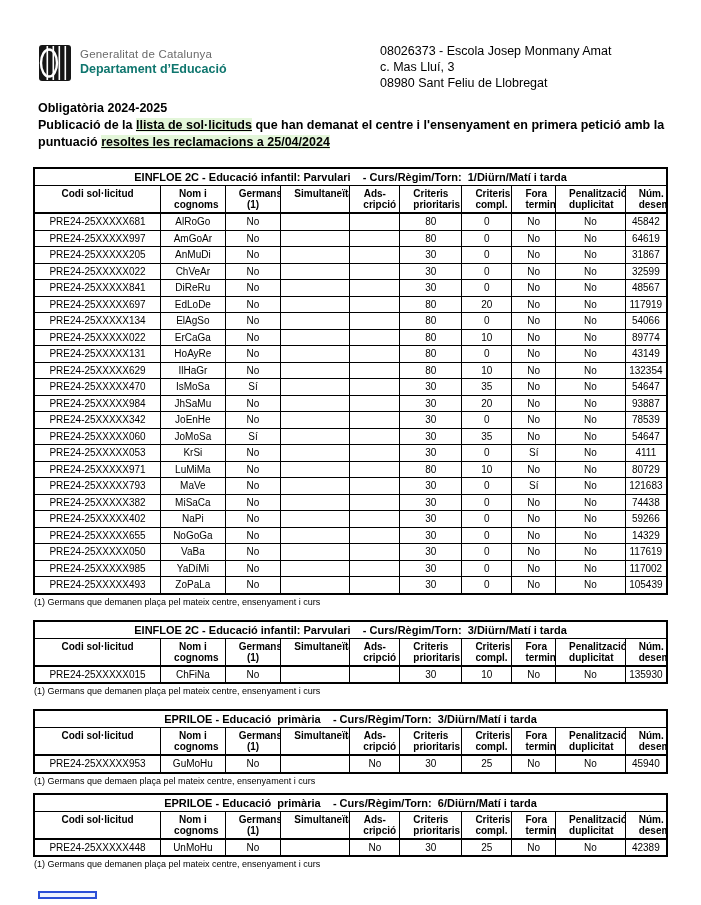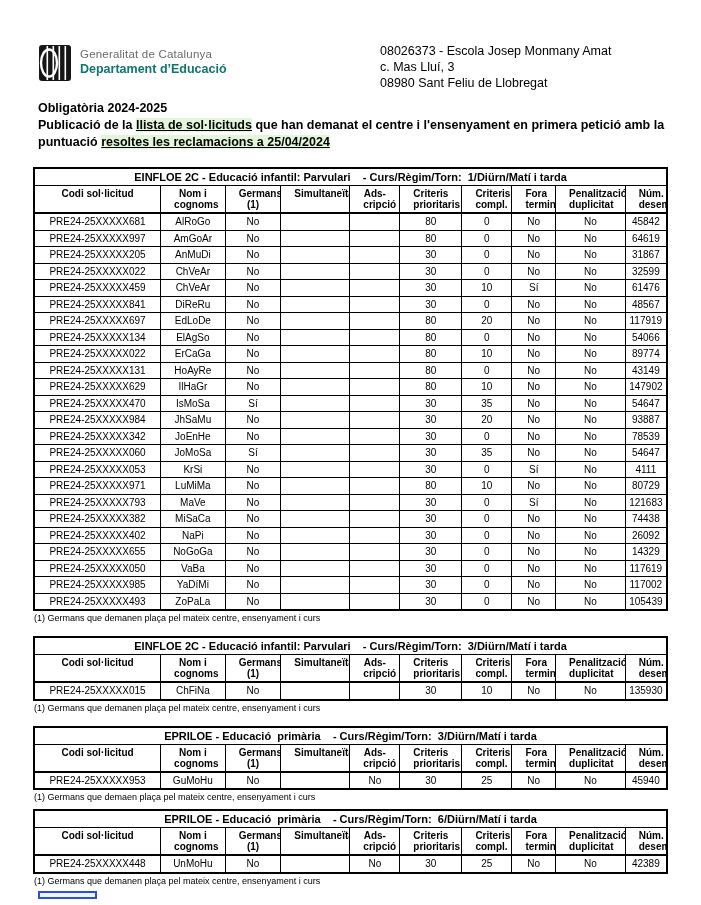--- a/index.html
+++ b/index.html
@@ -142,32 +142,20 @@
           <td class="c-ger">No</td>
           <td class="c-sim"></td>
           <td class="c-ads"></td>
           <td class="c-prio">30</td>
           <td class="c-comp">0</td>
           <td class="c-fora">No</td>
           <td class="c-pen">No</td>
           <td class="c-num">32599</td>
         </tr>
         <tr class="data-row">
-          <td class="c-code">PRE24-25XXXXX459</td>
-          <td class="c-name">ChVeAr</td>
-          <td class="c-ger">No</td>
-          <td class="c-sim"></td>
-          <td class="c-ads"></td>
-          <td class="c-prio">30</td>
-          <td class="c-comp">10</td>
-          <td class="c-fora">Sí</td>
-          <td class="c-pen">No</td>
-          <td class="c-num">61476</td>
-        </tr>
-        <tr class="data-row">
           <td class="c-code">PRE24-25XXXXX841</td>
           <td class="c-name">DiReRu</td>
           <td class="c-ger">No</td>
           <td class="c-sim"></td>
           <td class="c-ads"></td>
           <td class="c-prio">30</td>
           <td class="c-comp">0</td>
           <td class="c-fora">No</td>
           <td class="c-pen">No</td>
           <td class="c-num">48567</td>
@@ -223,21 +211,21 @@
         <tr class="data-row">
           <td class="c-code">PRE24-25XXXXX629</td>
           <td class="c-name">IlHaGr</td>
           <td class="c-ger">No</td>
           <td class="c-sim"></td>
           <td class="c-ads"></td>
           <td class="c-prio">80</td>
           <td class="c-comp">10</td>
           <td class="c-fora">No</td>
           <td class="c-pen">No</td>
-          <td class="c-num">147902</td>
+          <td class="c-num">132354</td>
         </tr>
         <tr class="data-row">
           <td class="c-code">PRE24-25XXXXX470</td>
           <td class="c-name">IsMoSa</td>
           <td class="c-ger">Sí</td>
           <td class="c-sim"></td>
           <td class="c-ads"></td>
           <td class="c-prio">30</td>
           <td class="c-comp">35</td>
           <td class="c-fora">No</td>
@@ -331,21 +319,21 @@
         <tr class="data-row">
           <td class="c-code">PRE24-25XXXXX402</td>
           <td class="c-name">NaPi</td>
           <td class="c-ger">No</td>
           <td class="c-sim"></td>
           <td class="c-ads"></td>
           <td class="c-prio">30</td>
           <td class="c-comp">0</td>
           <td class="c-fora">No</td>
           <td class="c-pen">No</td>
-          <td class="c-num">26092</td>
+          <td class="c-num">59266</td>
         </tr>
         <tr class="data-row">
           <td class="c-code">PRE24-25XXXXX655</td>
           <td class="c-name">NoGoGa</td>
           <td class="c-ger">No</td>
           <td class="c-sim"></td>
           <td class="c-ads"></td>
           <td class="c-prio">30</td>
           <td class="c-comp">0</td>
           <td class="c-fora">No</td>

